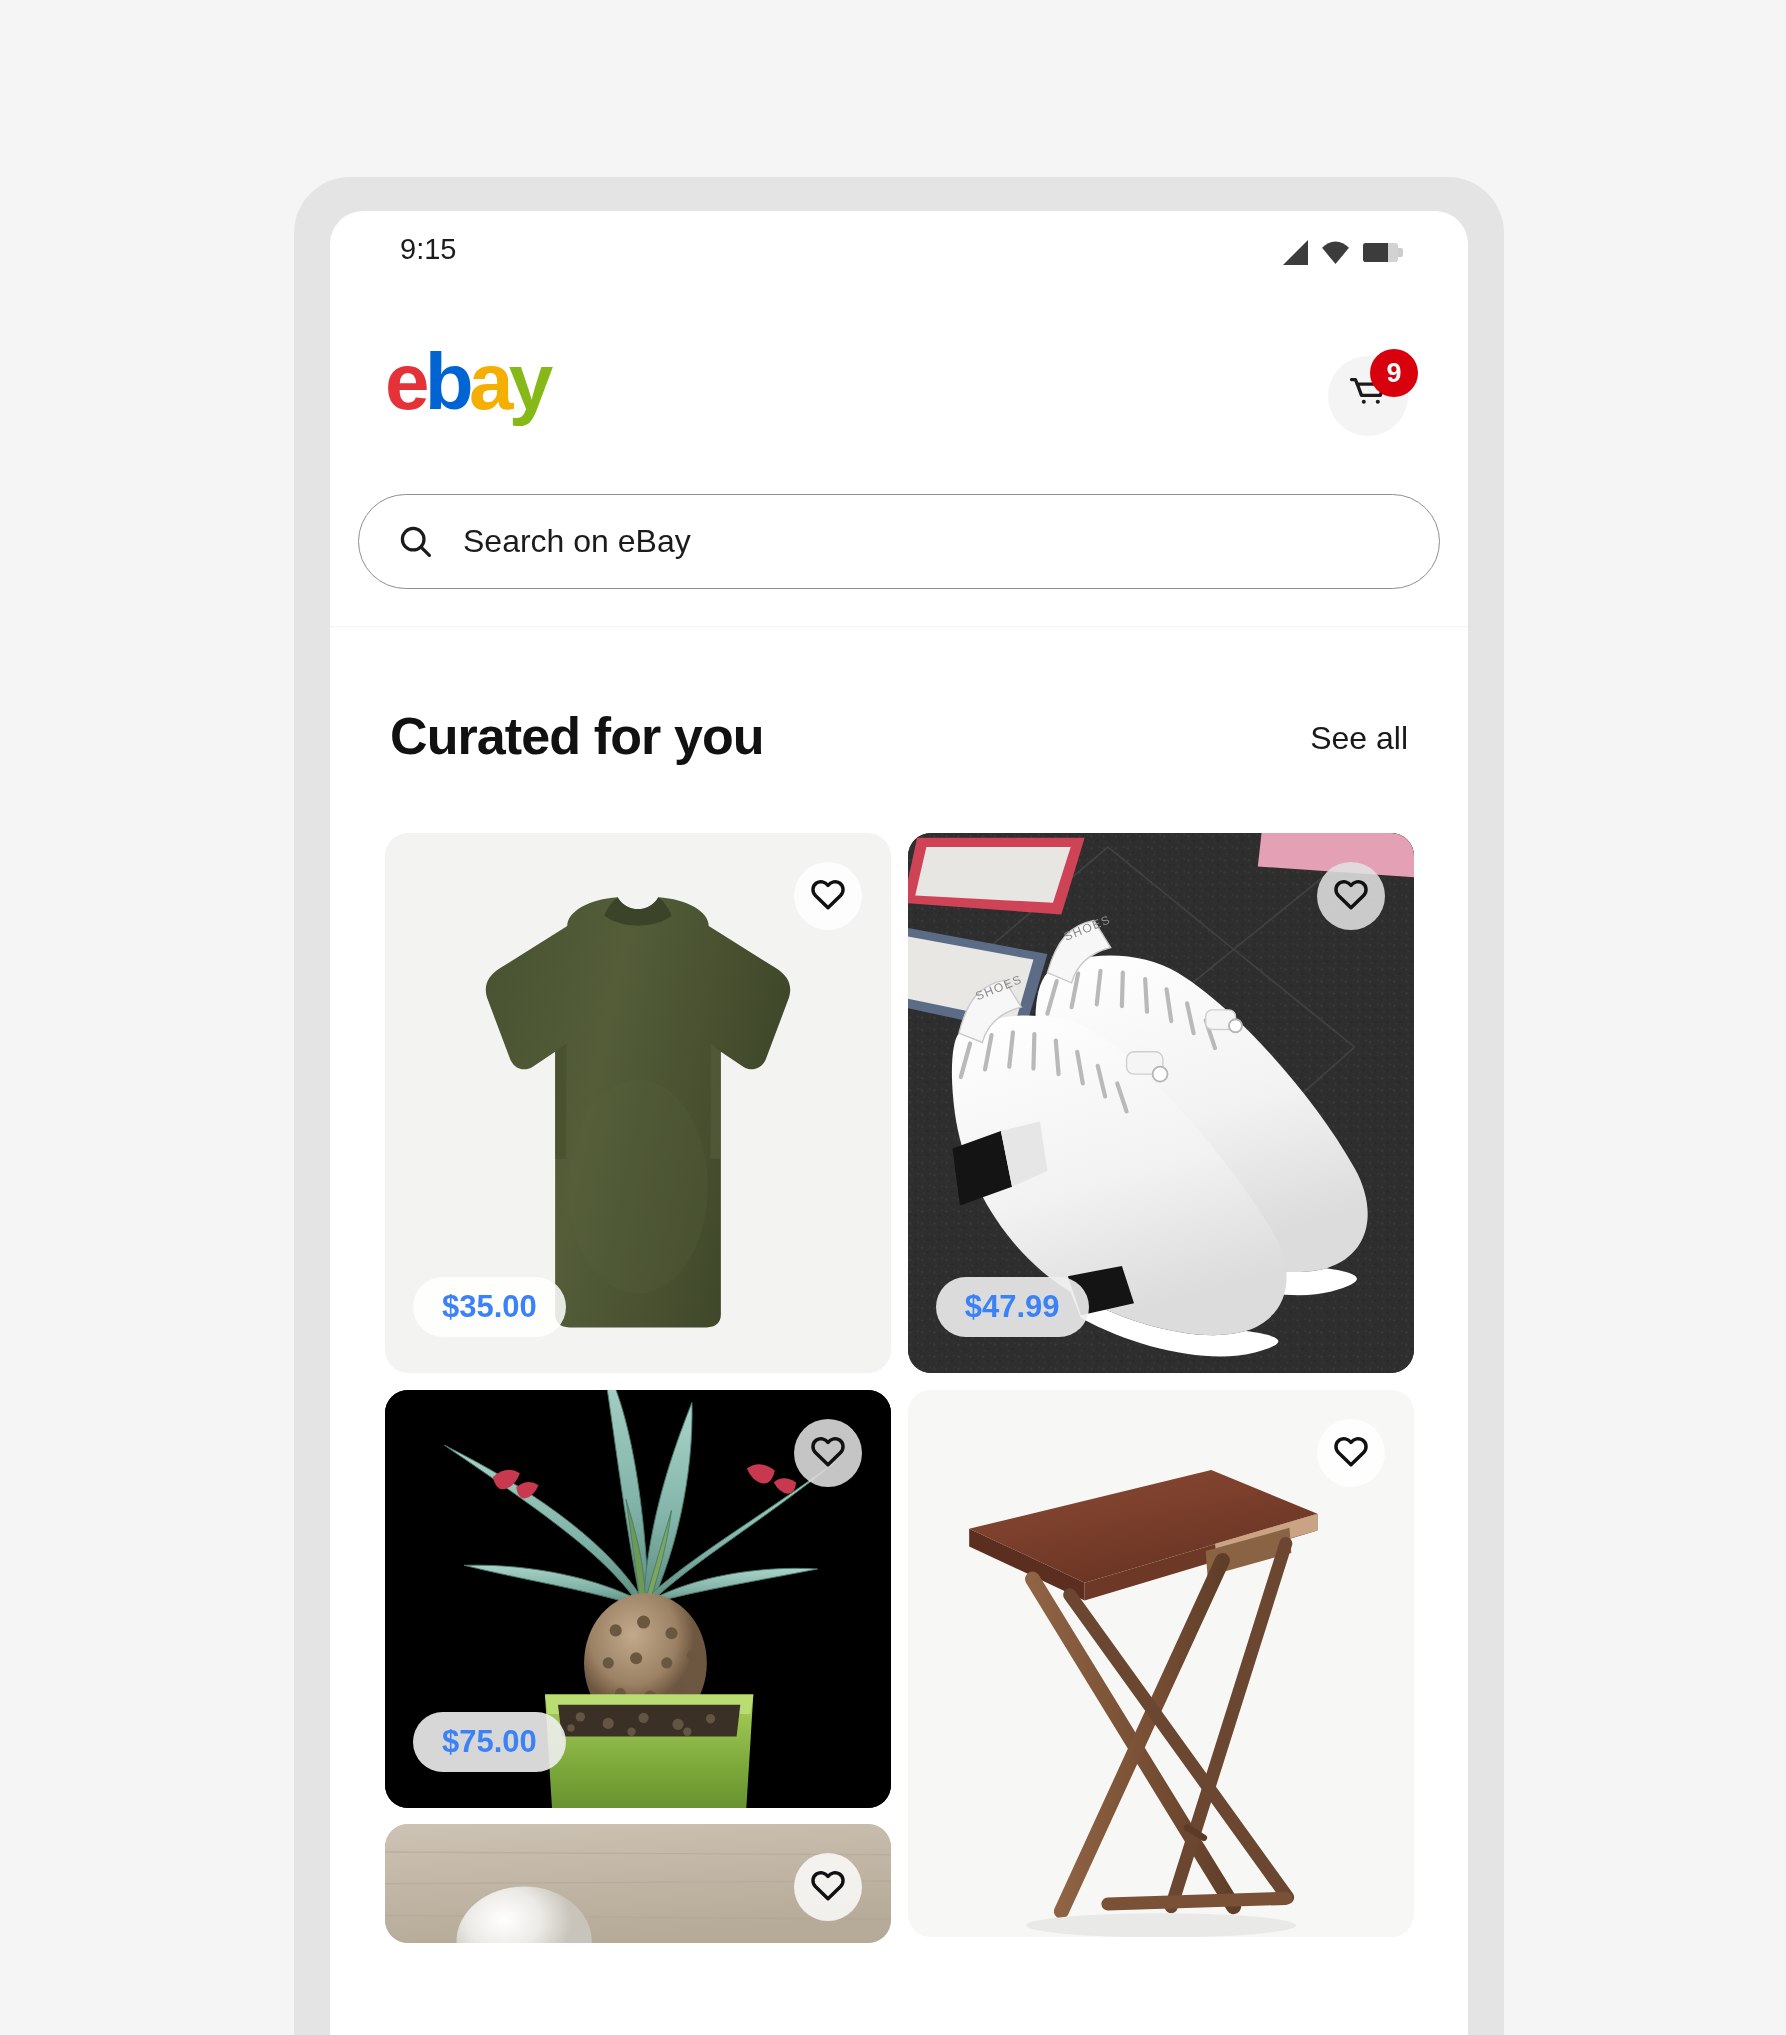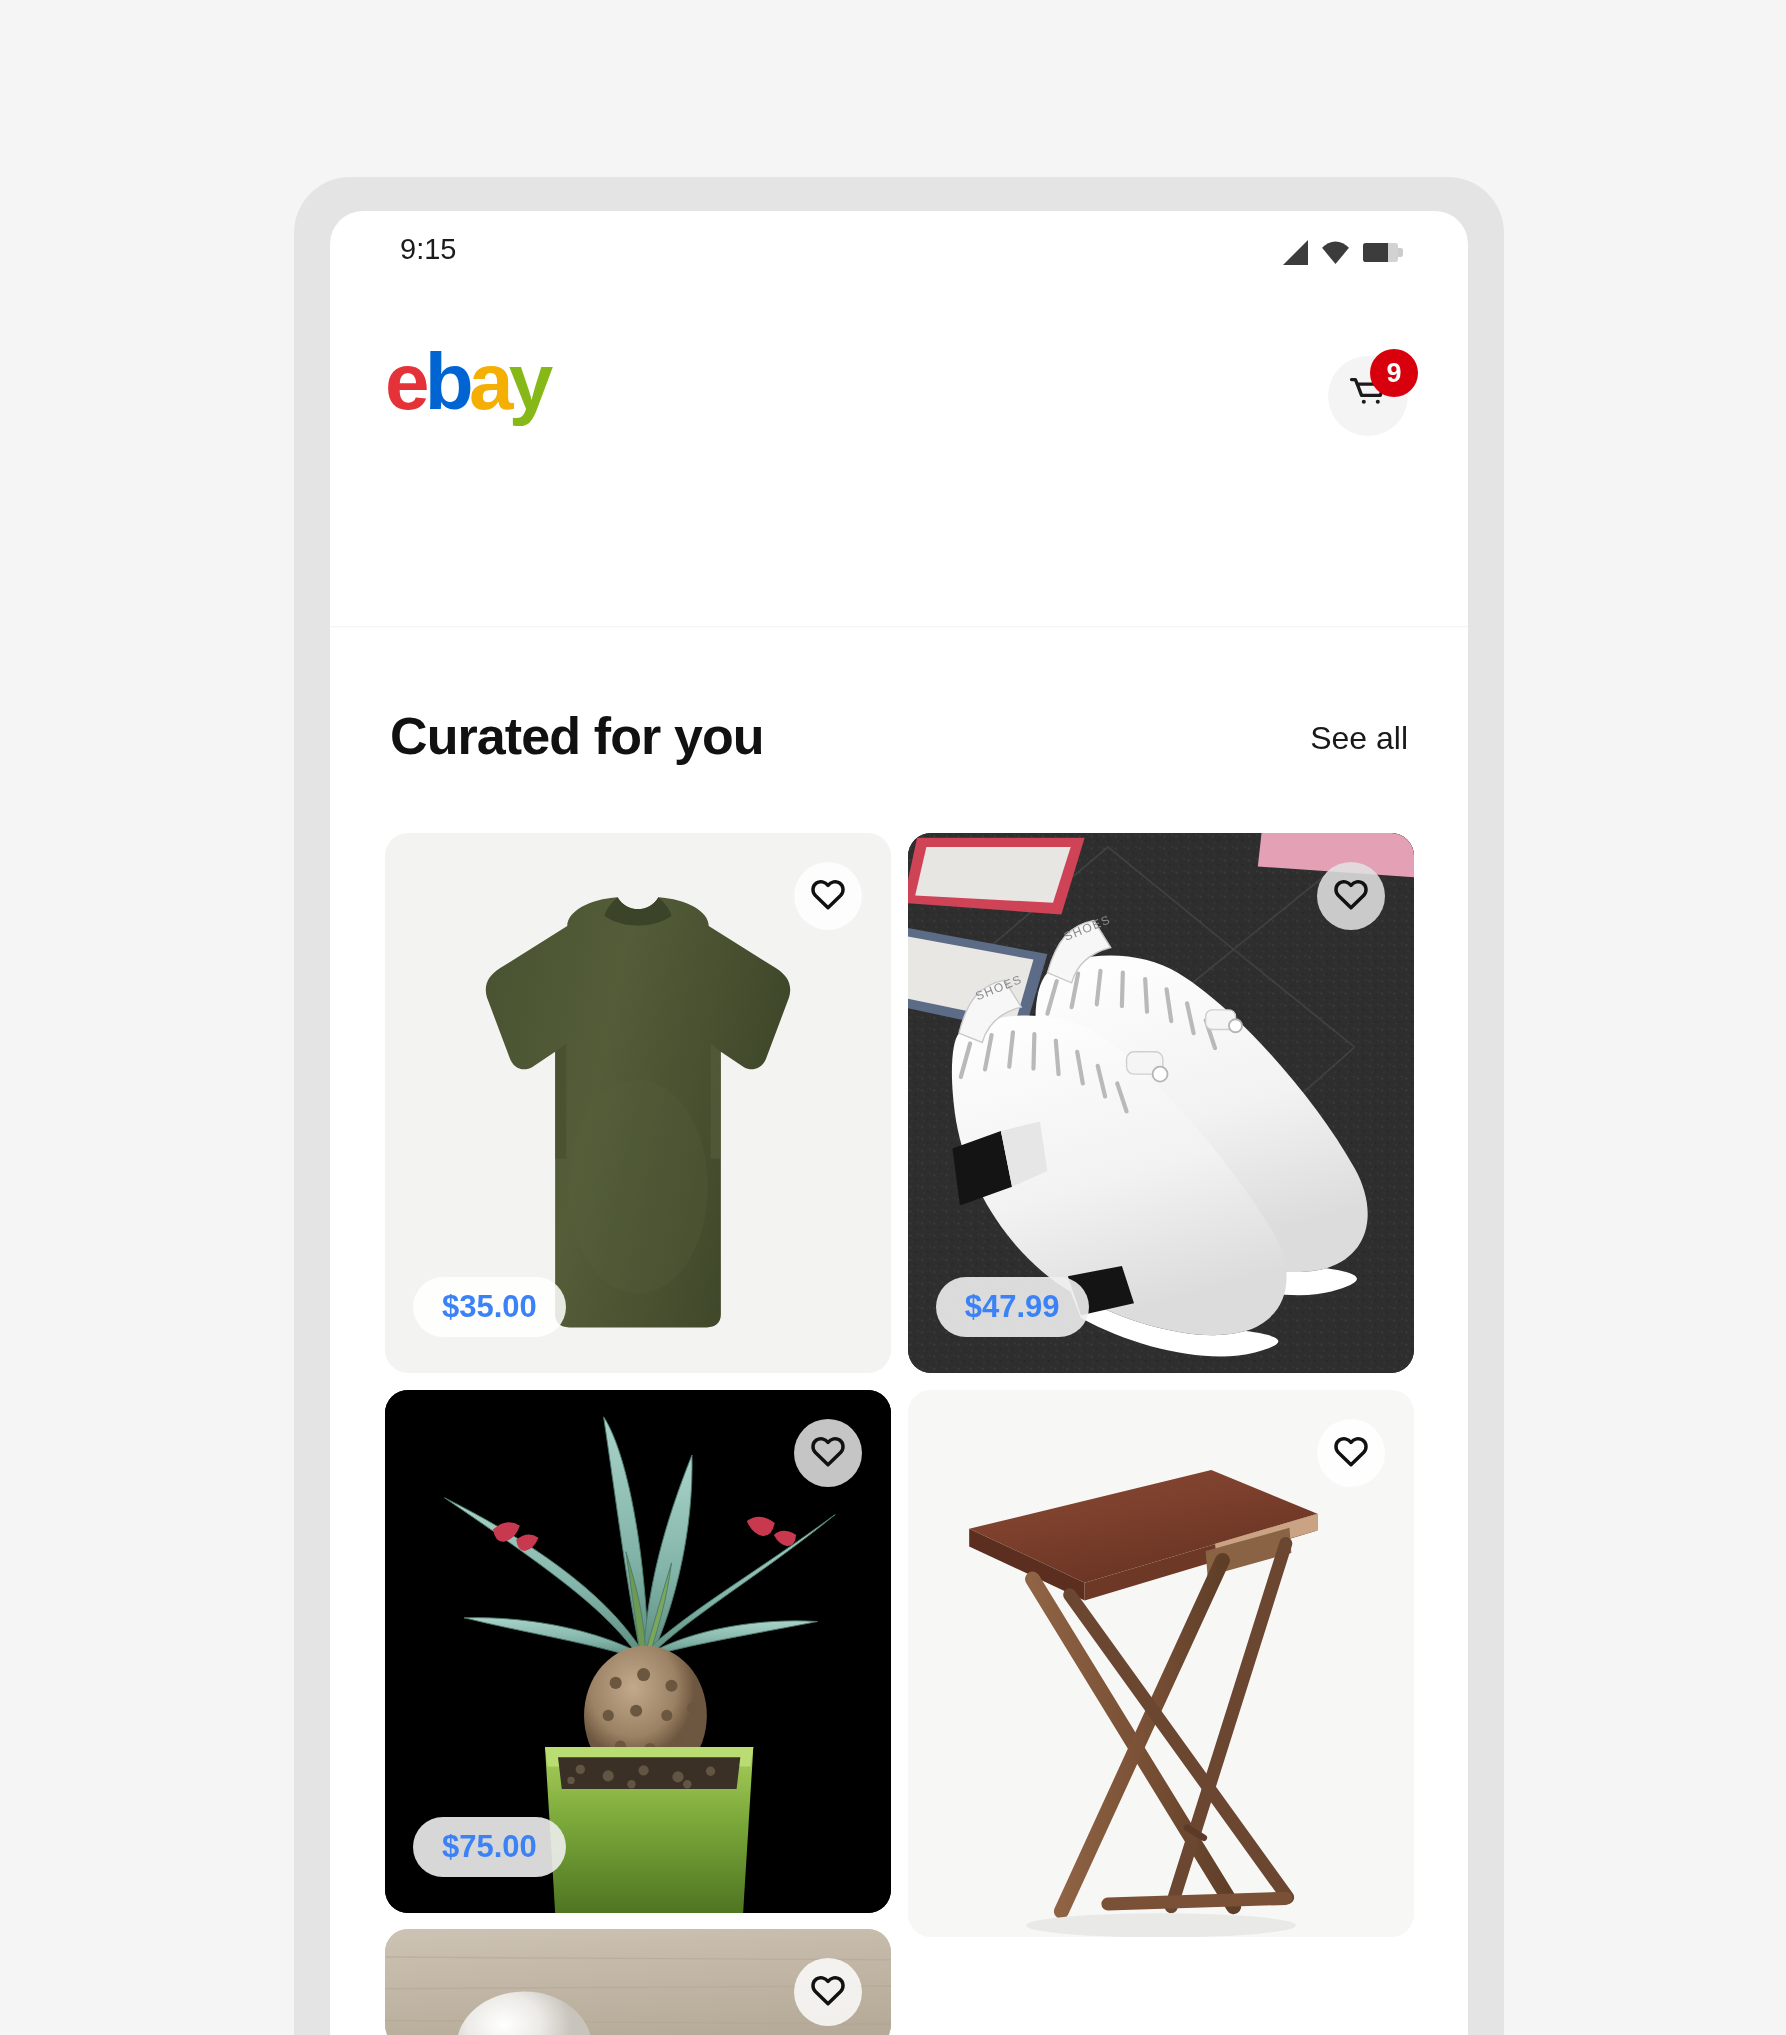--- a/index.html
+++ b/index.html
@@ -155,21 +155,21 @@
   .grid-col { display: flex; flex-direction: column; gap: 16.7px; width: 506px; }
 
   .product-card {
     position: relative;
     width: 506px;
     border-radius: 23px;
     overflow: hidden;
     cursor: pointer;
   }
   .card-tall  { height: 540px; }
-  .card-tall2 { height: 523px; }
+  .card-tall2 { height: 418px; }
   .card-partial { height: 119px; }
 
   .fav-button {
     position: absolute; right: 29px; top: 29px;
     width: 68px; height: 68px;
     border-radius: 50%;
     background: rgba(255,255,255,0.82);
     display: flex; align-items: center; justify-content: center;
     cursor: pointer;
     z-index: 4;
@@ -225,20 +225,29 @@
           <svg width="44" height="42" viewBox="0 0 24 24" fill="none" stroke="#1b1b1b" stroke-width="1.9" stroke-linecap="round" stroke-linejoin="round">
             <path d="M2.6 3.2h2.2l1.1 2.6"></path>
             <path d="M5.9 5.8h15.4l-2.3 6.4H8.3z"></path>
             <circle cx="9.6" cy="15.9" r="1.15" fill="#1b1b1b" stroke="none"></circle>
             <circle cx="17.6" cy="15.9" r="1.15" fill="#1b1b1b" stroke="none"></circle>
           </svg>
         </span>
       </div>
       <div id="cart-badge">9</div>
 
+      <div id="search-bar">
+        <span id="search-icon-wrap">
+          <svg width="37" height="37" viewBox="0 0 24 24" fill="none" stroke="#1b1b1b" stroke-width="2.1" stroke-linecap="round">
+            <circle cx="10.5" cy="10.5" r="7"></circle>
+            <line x1="15.6" y1="15.6" x2="21" y2="21"></line>
+          </svg>
+        </span>
+        <span id="search-placeholder">Search on eBay</span>
+      </div>
     </div>
     <div id="header-divider"></div>
 
     <div id="content">
 
       <div id="section-header">
         <div id="section-title">Curated for you</div>
         <div id="see-all-link">See all</div>
       </div>
 

